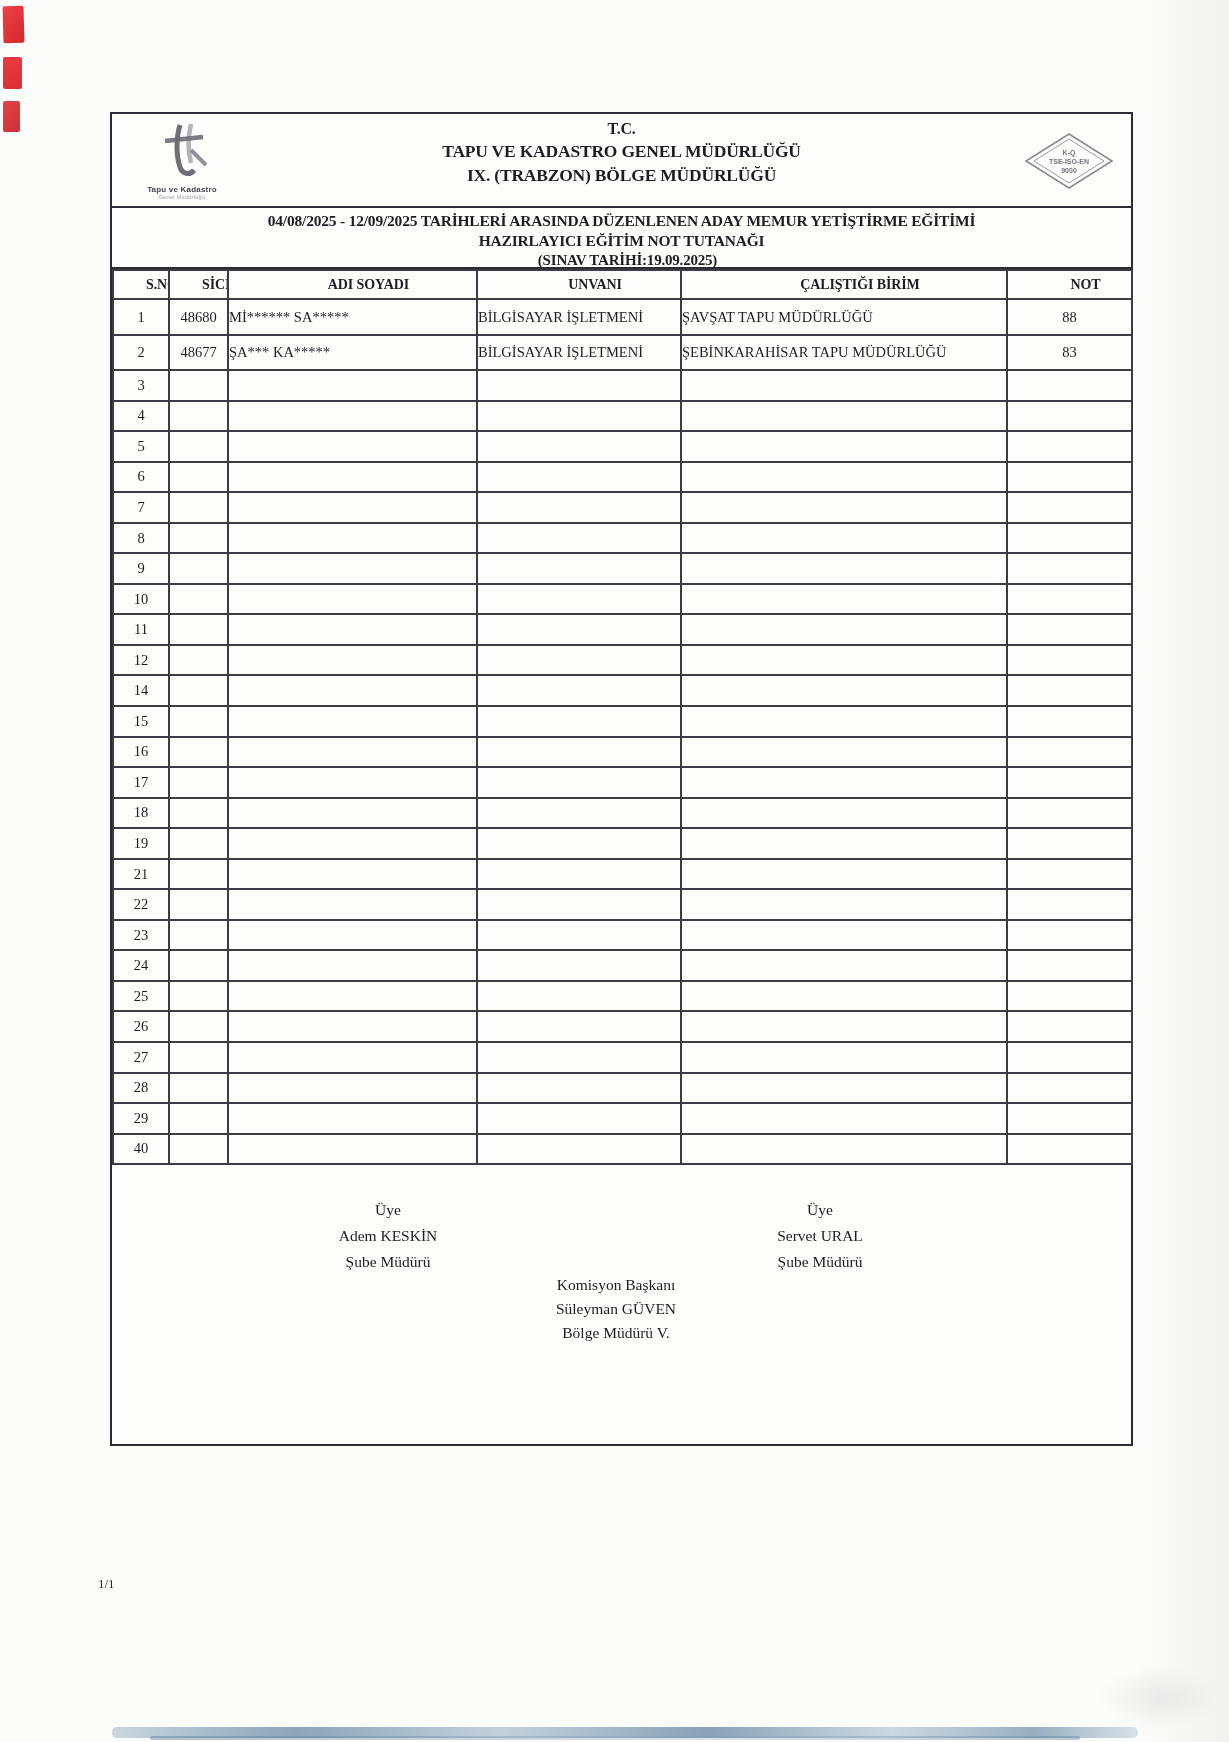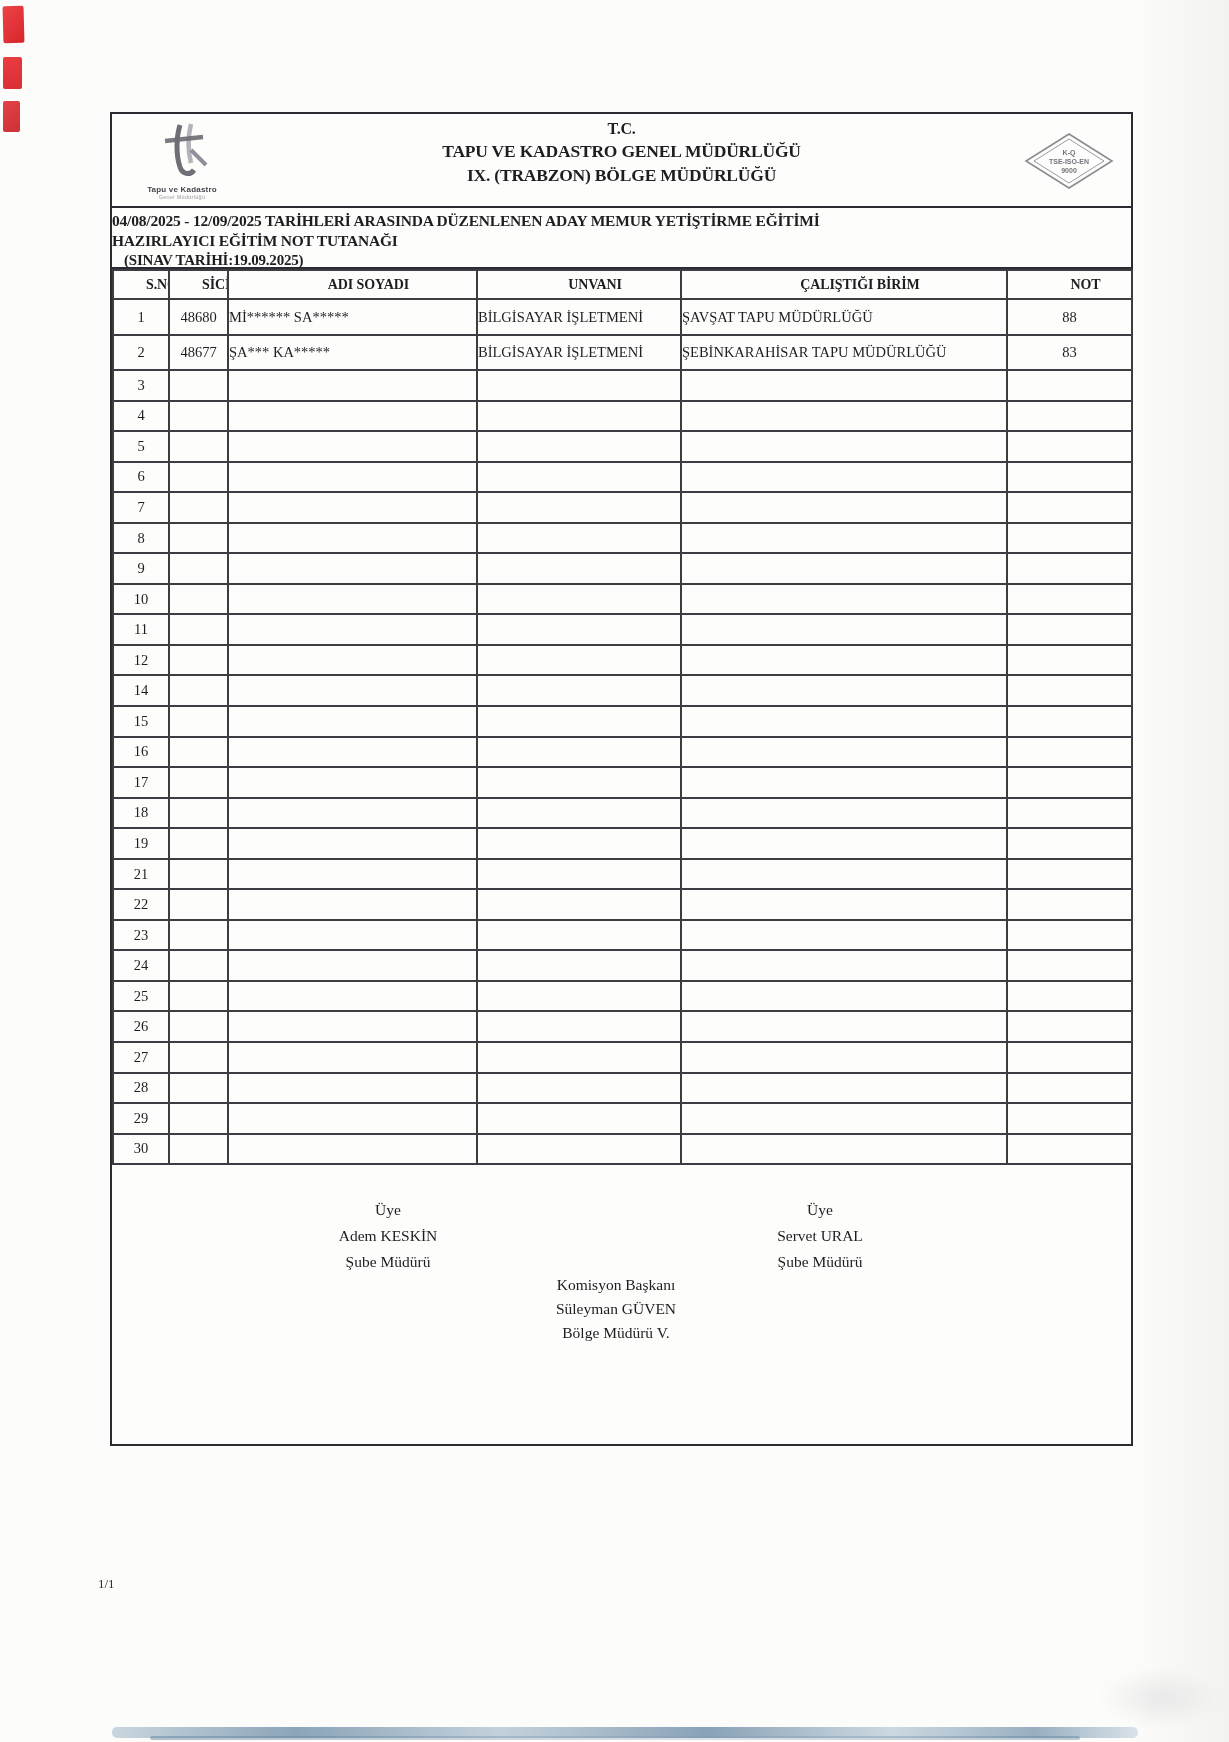--- a/index.html
+++ b/index.html
@@ -57,21 +57,21 @@
   .band-header{position:relative;height:92px;border-bottom:2px solid #2b2b31;flex:0 0 auto;}
   .logo-wrap{position:absolute;left:10px;top:8px;width:120px;text-align:center;}
   .logo-caption{font-family:"Liberation Sans","DejaVu Sans",sans-serif;font-size:8px;font-weight:bold;color:#47474e;letter-spacing:.2px;margin-top:3px;}
   .logo-subcaption{font-family:"Liberation Sans","DejaVu Sans",sans-serif;font-size:5.5px;color:#9a9aa0;letter-spacing:.3px;}
   .org-block{position:absolute;left:0;right:0;top:5px;text-align:center;font-weight:bold;letter-spacing:-0.2px;}
   .org-line1{font-size:16px;line-height:20px;}
   .org-line2,.org-line3{font-size:17.5px;line-height:24px;}
   .badge-wrap{position:absolute;right:16px;top:18px;}
 
   
-  .band-title{height:61px;border-bottom:2px solid #2b2b31;flex:0 0 auto;text-align:left;font-weight:bold;letter-spacing:-0.2px;padding-top:3px;box-sizing:border-box;}
+  .band-title{height:61px;border-bottom:2px solid #2b2b31;flex:0 0 auto;text-align:center;font-weight:bold;letter-spacing:-0.2px;padding-top:3px;box-sizing:border-box;}
   .title-line1{font-size:15.5px;line-height:20px;}
   .title-line2{font-size:15.5px;line-height:20px;}
   .title-line3{font-size:15px;line-height:19px;padding-left:12px;}
 
   
   table.grades{width:100%;border-collapse:collapse;table-layout:fixed;flex:0 0 auto;}
   table.grades th,table.grades td{
     border:2px solid #3c3c42;overflow:hidden;white-space:nowrap;
     font-size:14.5px;vertical-align:middle;padding:0;
   }
@@ -368,21 +368,21 @@
           </tr>
           <tr>
             <td class="c0">29</td>
             <td class="c1"></td>
             <td class="c2"></td>
             <td class="c3"></td>
             <td class="c4"></td>
             <td class="c5"></td>
           </tr>
           <tr>
-            <td class="c0">30</td>
+            <td class="c0">40</td>
             <td class="c1"></td>
             <td class="c2"></td>
             <td class="c3"></td>
             <td class="c4"></td>
             <td class="c5"></td>
           </tr>
         </tbody>
     </table>
 
     <div class="band-sign">

